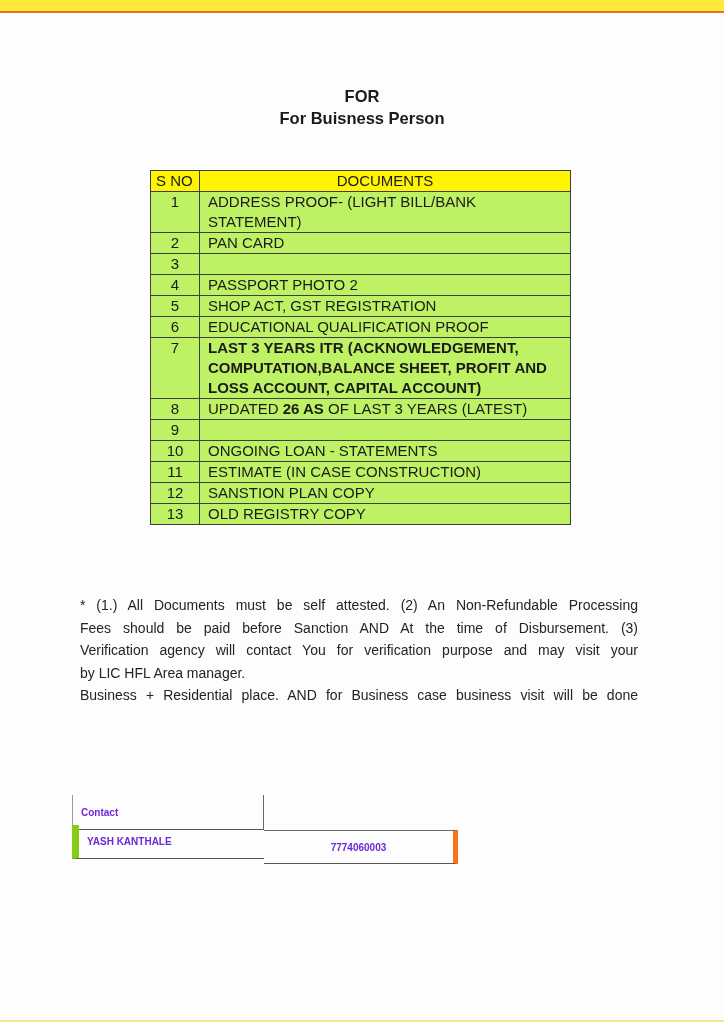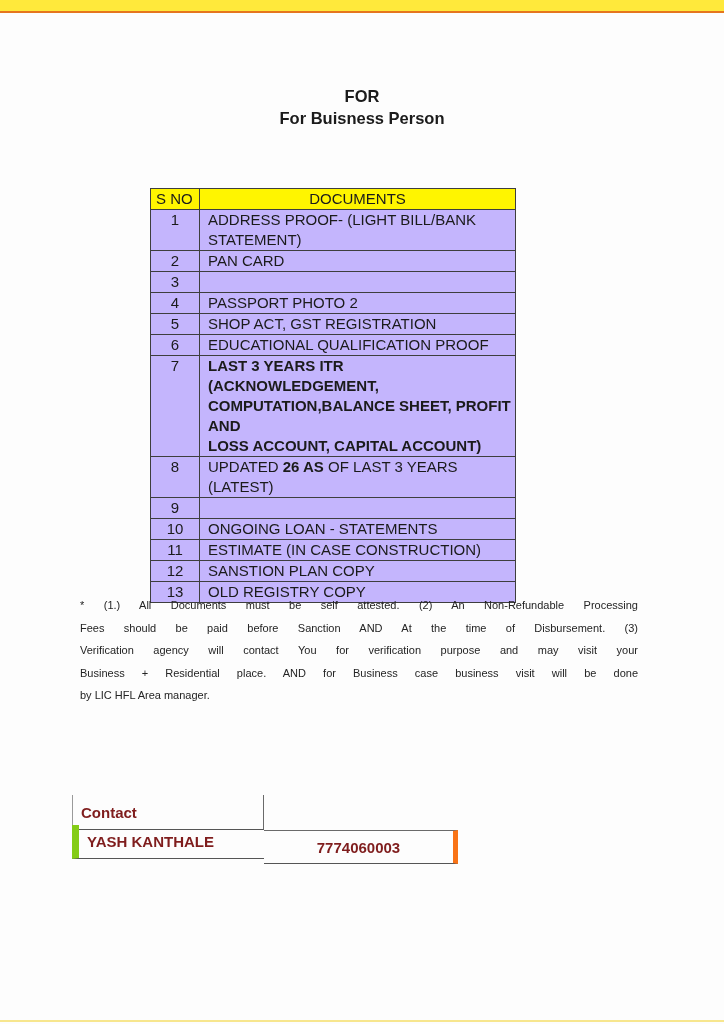--- a/index.html
+++ b/index.html
@@ -12,44 +12,44 @@
   .top-bar {
     position:absolute; left:0; top:0; width:724px; height:13px;
     border-bottom:2px solid #e5761e;
   }
   .heading {
     position:absolute; left:0; top:85px; width:724px;
     text-align:center; font-weight:bold; font-size:16.5px; line-height:22px;
     color:#1b1b1b;
   }
   .doc-table {
-    position:absolute; left:150px; top:188px; width:366px;
+    position:absolute; left:150px; top:170px; width:421px;
     border:1.5px solid #3e3e3e; font-size:15px; color:#1b1b1b;
-    background:#c4b5fd;
+    background:#bef264;
   }
   .t-row { display:flex; border-top:1.5px solid #3e3e3e; min-height:20px; }
   .t-row.t-header { border-top:none; }
   .c-sno {
     width:49px; flex:0 0 49px; border-right:1.5px solid #3e3e3e;
     text-align:center; line-height:20px;
   }
   .c-doc {
     flex:1; padding:0 4px 0 8px; line-height:20px; white-space:pre-line;
   }
   .t-header .c-sno { text-align:left; padding-left:5px; }
   .t-header .c-doc { text-align:center; padding:0; }
   .note {
     position:absolute; left:80px; top:594px; width:558px;
-    font-size:11px; color:#242424;
+    font-size:14px; color:#242424;
   }
   .note-line { line-height:22.6px; text-align:justify; text-align-last:justify; }
   .note-line.last { text-align-last:left; }
   .contact {
     position:absolute; left:72px; top:795px; width:386px; height:69px;
-    font-size:15px; font-weight:bold; color:#7f1d1d;
+    font-size:10px; font-weight:bold; color:#6d28d9;
   }
   .ct-r1c1 {
     position:absolute; left:0; top:0; width:192px; height:35px;
     border-left:1px solid #9a9a9a; border-right:1px solid #6a6a6a;
     border-bottom:1px solid #555;
     display:flex; align-items:center; padding-left:8px;
   }
   .ct-r2c1 {
     position:absolute; left:0; top:30px; width:192px; height:34px;
     border-left:7px solid #84cc16; border-bottom:1px solid #555;
@@ -135,22 +135,22 @@
           <div class="c-sno">13</div>
           <div class="c-doc"><span>OLD REGISTRY COPY</span></div>
         </div>
       </div>
   </div>
 
   <div class="note" id="note-lines">
       <div class="note-line">* (1.) All Documents must be self attested. (2) An Non-Refundable Processing</div>
       <div class="note-line">Fees should be paid before Sanction AND At the time of Disbursement. (3)</div>
       <div class="note-line">Verification agency will contact You for verification purpose and may visit your</div>
+      <div class="note-line last">by LIC HFL  Area manager.</div>
       <div class="note-line">Business + Residential place. AND for Business case business visit will be done</div>
-      <div class="note-line last">by LIC HFL  Area manager.</div>
     </div>
 
   <div class="contact">
     <div class="ct-r1c1">
       <span>Contact</span>
     </div>
     <div class="ct-r2c1">
       <span>YASH KANTHALE</span>
     </div>
     <div class="ct-r2c2">

